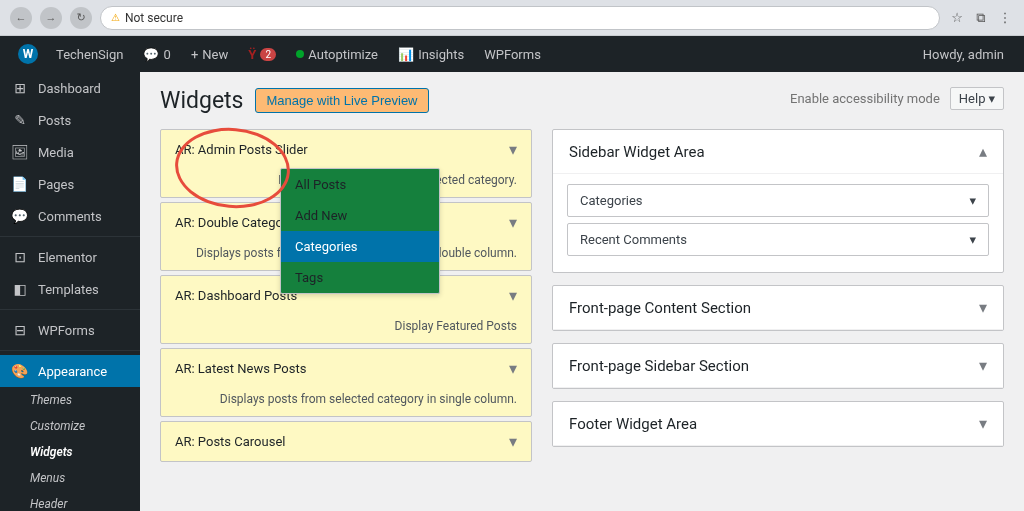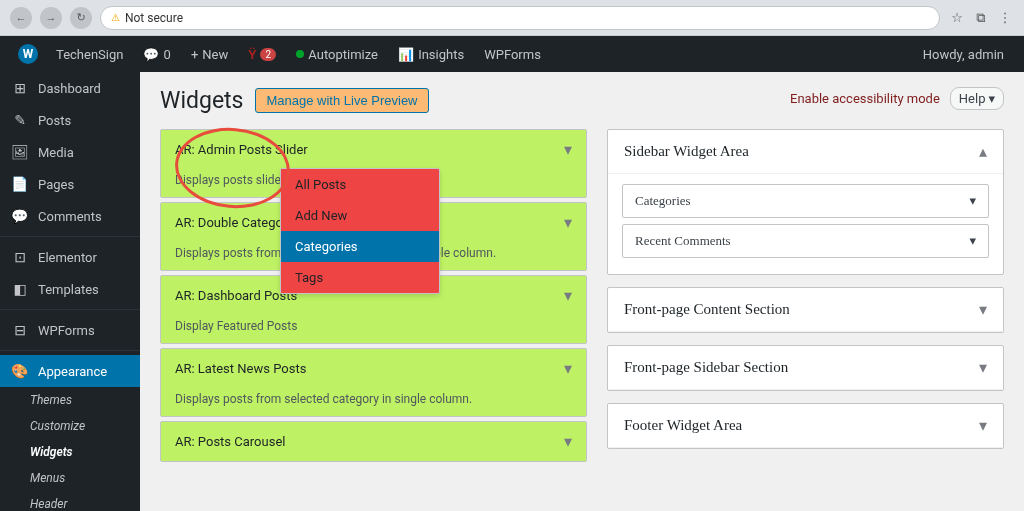--- a/index.html
+++ b/index.html
@@ -104,60 +104,60 @@
     .manage-preview-btn {
       background: #fdba74;
       border: 1px solid #0073aa;
       color: #0073aa;
       padding: 4px 10px;
       border-radius: 3px;
       cursor: pointer;
       font-size: 13px;
     }
     .top-right-bar { position: absolute; top: 15px; right: 20px; display: flex; align-items: center; gap: 10px; }
-    .accessibility-link { color: #7f1d1d; font-size: 13px; cursor: pointer; text-decoration: none; }
-    .help-btn { background: #f6f7f7; border: 1px solid #c3c4c7; padding: 3px 8px; border-radius: 9px; cursor: pointer; font-size: 13px; display: flex; align-items: center; gap: 3px; }
-
-    
-    .widget-accordion { margin-bottom: 4px; background: #bef264; border: 1px solid #c3c4c7; border-radius: 2px; }
+    .accessibility-link { color: #737373; font-size: 13px; cursor: pointer; text-decoration: none; }
+    .help-btn { background: #f6f7f7; border: 1px solid #c3c4c7; padding: 3px 8px; border-radius: 2px; cursor: pointer; font-size: 13px; display: flex; align-items: center; gap: 3px; }
+
+    
+    .widget-accordion { margin-bottom: 4px; background: #fef9c3; border: 1px solid #c3c4c7; border-radius: 2px; text-align: right; }
     .widget-accordion-header {
       display: flex; align-items: center; justify-content: space-between;
       padding: 10px 14px;
       cursor: pointer;
       font-size: 13px;
       color: #1d2327;
     }
     .widget-accordion-desc { padding: 4px 14px 10px; font-size: 12px; color: #50575e; }
     .chevron-down { font-size: 16px; color: #787c82; }
 
     
     .widgets-columns { display: flex; gap: 20px; }
     .widgets-left { flex: 1; }
-    .widgets-right { width: 397px; font-family: Liberation Serif, serif; }
+    .widgets-right { width: 452px; }
 
     
     .widget-area { background: white; border: 1px solid #c3c4c7; margin-bottom: 12px; border-radius: 2px; }
     .widget-area-header {
       display: flex; align-items: center; justify-content: space-between;
       padding: 12px 16px;
       font-size: 15px;
       font-weight: 400;
       color: #1d2327;
       border-bottom: 1px solid #f0f0f1;
     }
     .widget-area-body { padding: 10px 14px; }
     .widget-in-area { border: 1px solid #c3c4c7; margin-bottom: 6px; border-radius: 2px; }
     .widget-in-area-header { display: flex; align-items: center; justify-content: space-between; padding: 8px 12px; font-size: 13px; cursor: pointer; }
 
     
     .posts-flyout {
       position: absolute;
       left: 140px;
       top: 96px;
-      background: #ef4444;
+      background: #15803d;
       border: 1px solid #c3c4c7;
       box-shadow: 0 2px 5px rgba(0,0,0,0.15);
       min-width: 160px;
       z-index: 100;
       border-radius: 2px;
     }
     .flyout-item {
       padding: 8px 14px;
       cursor: pointer;
       font-size: 13px;

